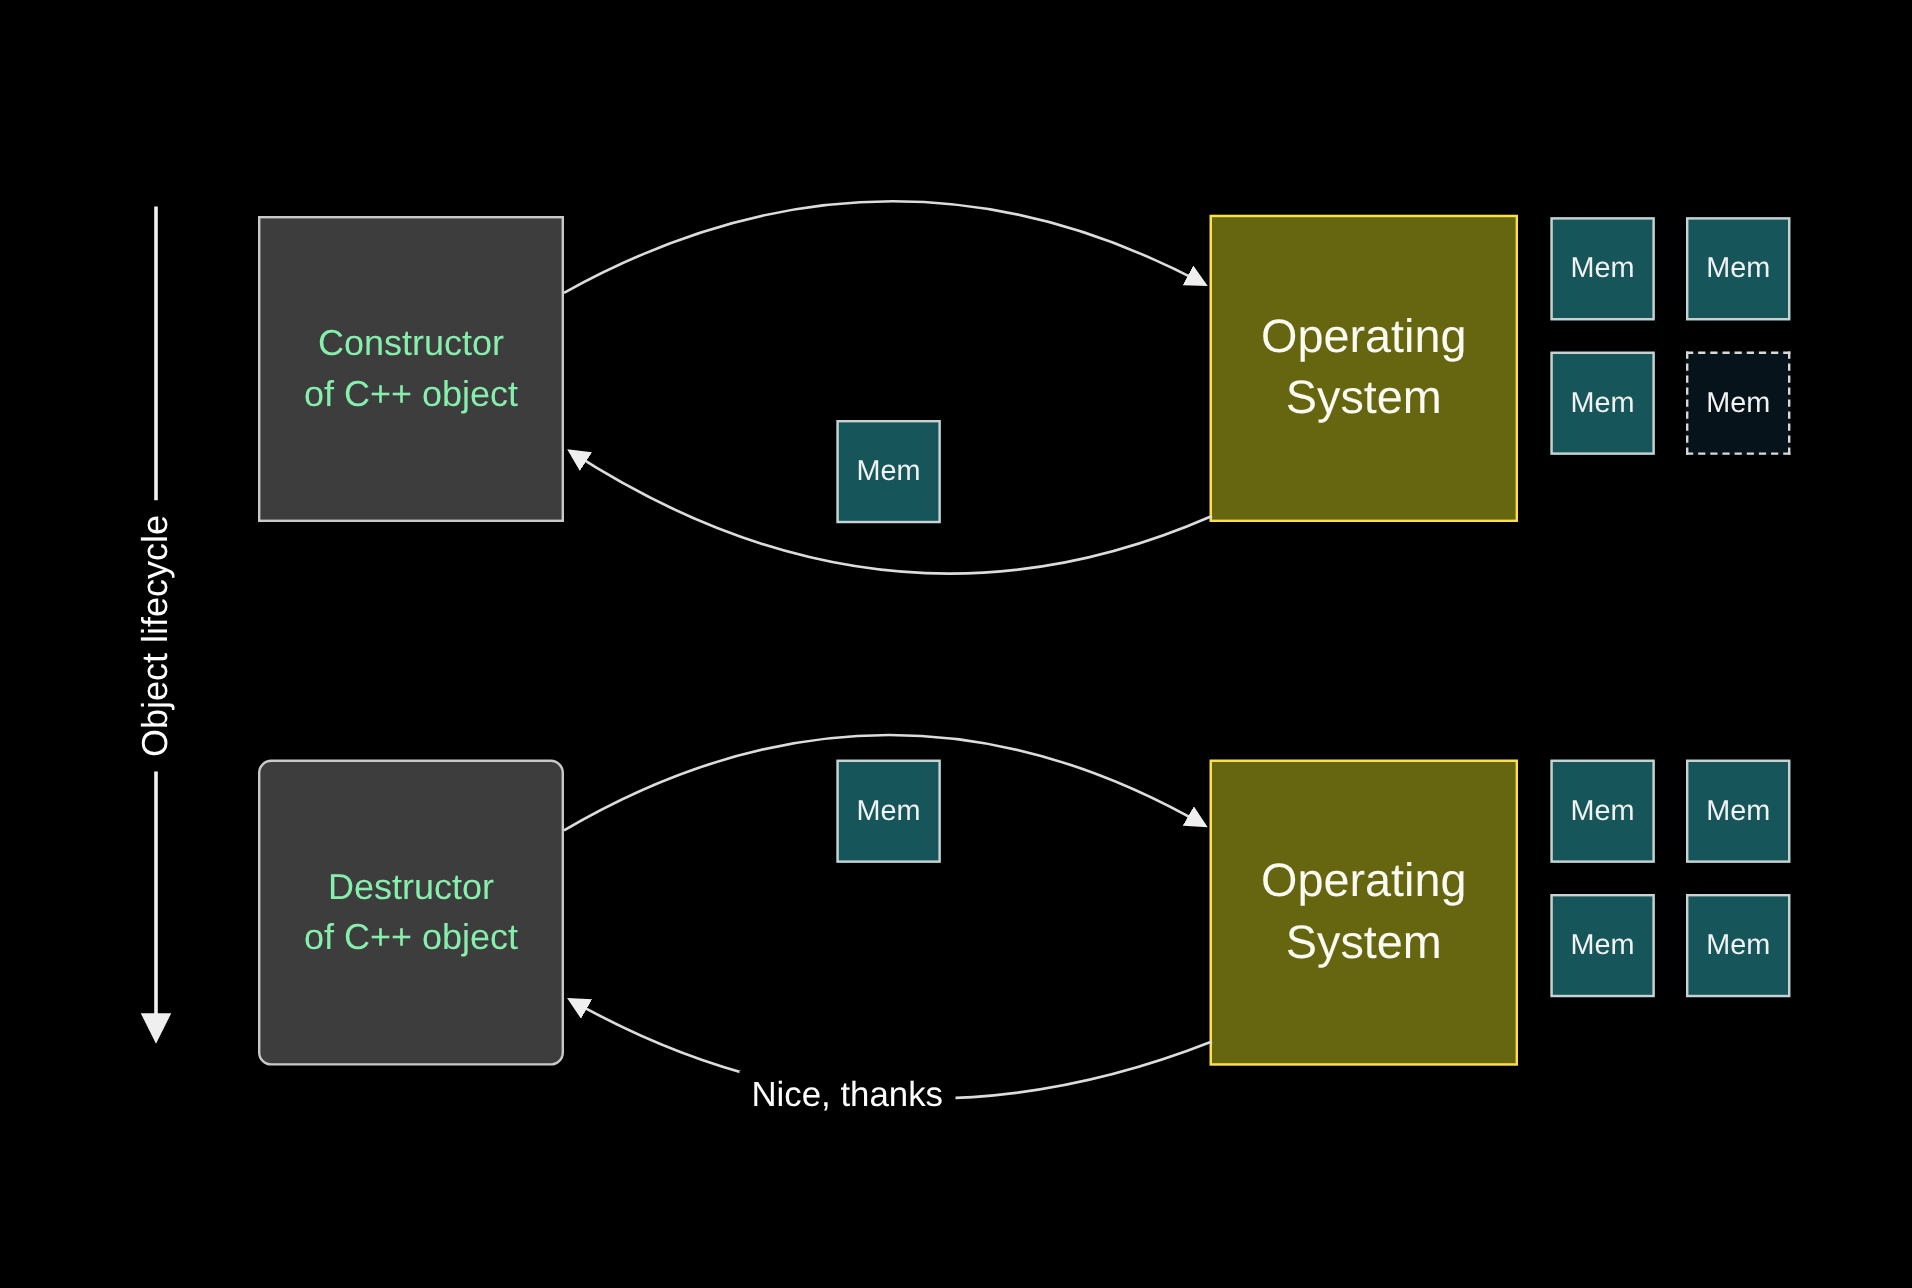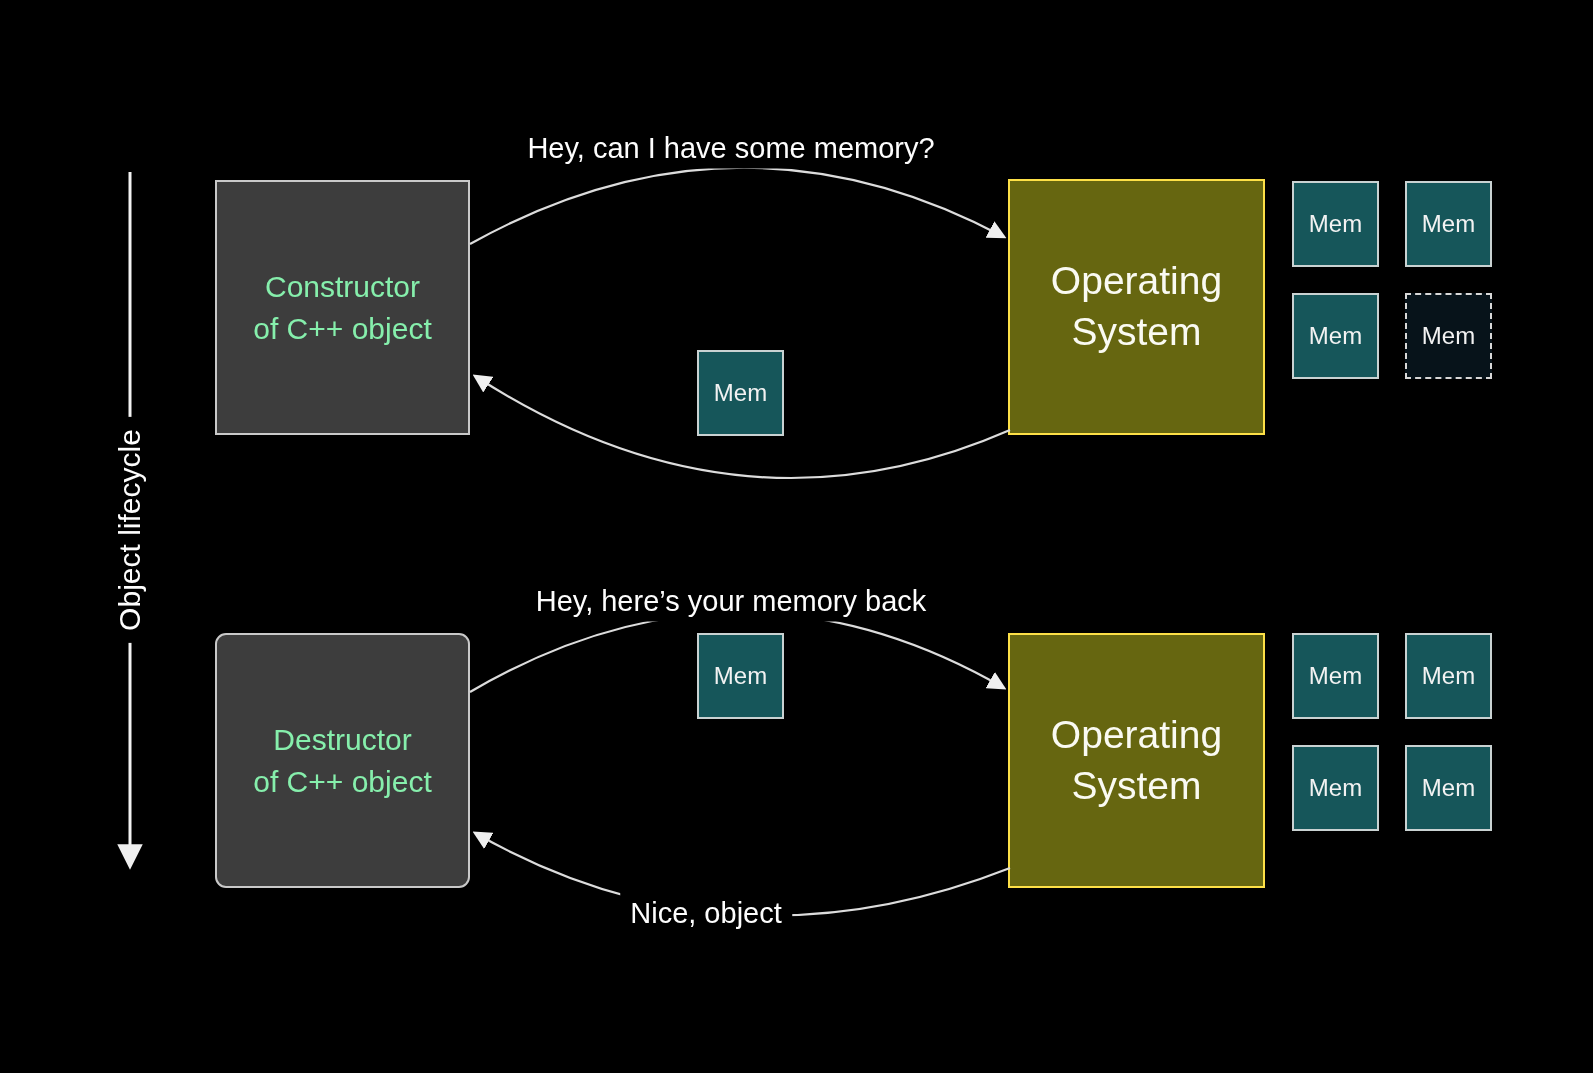--- a/index.html
+++ b/index.html
@@ -142,19 +142,17 @@
 
     <path d="M 1010 430 Q 740 548 475 376" fill="none" stroke="#dcdcdc" stroke-width="2.2" marker-end="url(#arrowhead)"></path>
 
     <path d="M 470 692 Q 738 535 1004 688" fill="none" stroke="#dcdcdc" stroke-width="2.2" marker-end="url(#arrowhead)"></path>
 
     <path d="M 1010 868 Q 730 978 475 833" fill="none" stroke="#dcdcdc" stroke-width="2.2" marker-end="url(#arrowhead)"></path>
 
     <path d="M 130 172 L 130 866" fill="none" stroke="#f2f2f2" stroke-width="3" marker-end="url(#arrowhead)"></path>
   </svg>
 
-  <div class="speech" style="left:731px;top:148px;">Hey, can I have some memory?</div>
-  <div class="speech" style="left:731px;top:601px;">Hey, here’s your memory back</div>
-  <div class="speech" style="left:706px;top:913px;">Nice, object</div>
+  <div class="speech" style="left:706px;top:913px;">Nice, thanks</div>
 
   <div class="lifecycle-label">Object lifecycle</div>
 
 </div>
 
 </body></html>

